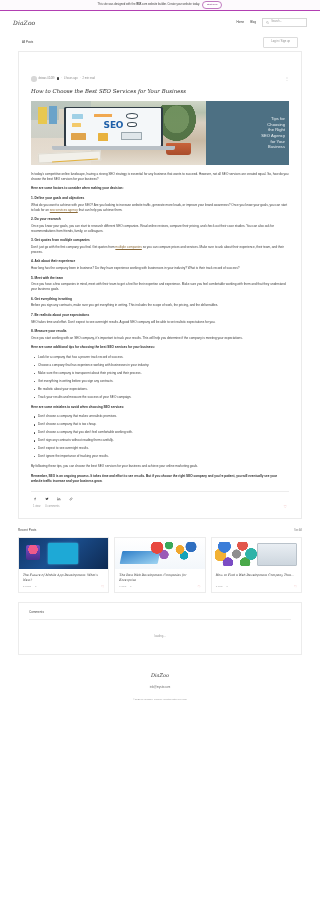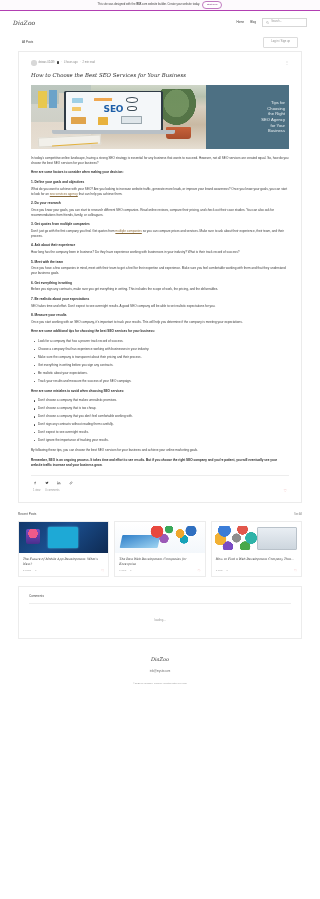--- a/index.html
+++ b/index.html
@@ -83,21 +83,21 @@
     color: #8c8c8c;
     padding: 2px 7px;
     border-radius: 1px;
   }
 
   
   .post-card {
     margin: 0 18px;
     background: #fff;
     border: .5px solid #ebebeb;
-    padding: 8px 12px 9px 12px;
+    padding: 24px 12px 9px 12px;
   }
   .post-meta {
     display: flex;
     align-items: center;
     gap: 2px;
     position: relative;
     margin-bottom: 5px;
   }
   .avatar {
     width: 5.5px; height: 5.5px; border-radius: 50%;

